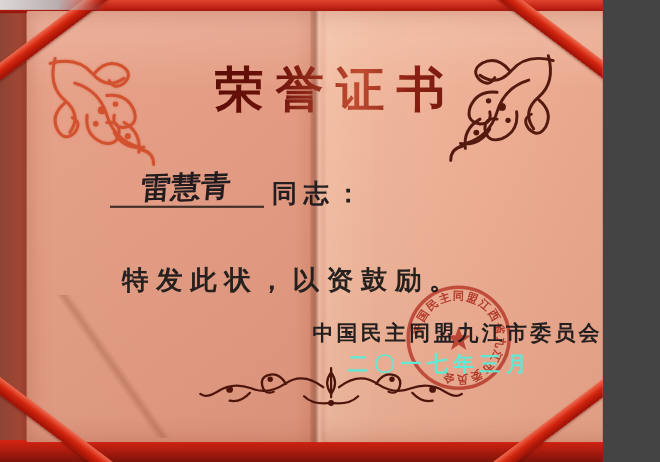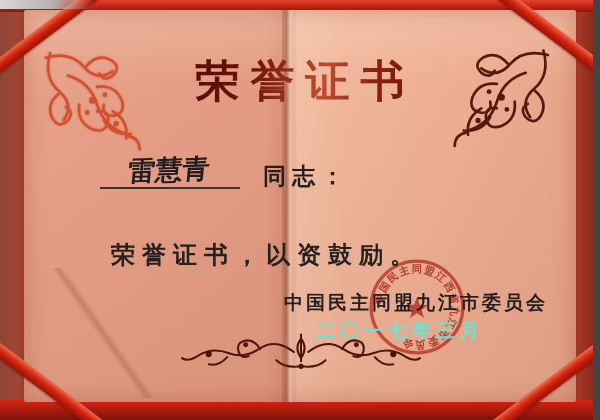--- a/index.html
+++ b/index.html
@@ -1,17 +1,17 @@
 <!DOCTYPE html>
 <html><head>
 <meta charset="utf-8">
 <style>
   html,body{margin:0;padding:0;background:#444;}
   #stage{
-    position:relative;width:593px;height:420px;overflow:hidden;
+    position:relative;width:548px;height:420px;overflow:hidden;
     background:#a63a28;
     font-family:"Liberation Serif","DejaVu Serif",serif;
   }
   
   .cover-top{position:absolute;left:0;top:0;width:600px;height:12px;
     background:linear-gradient(#e0442e,#bf2012 60%,#8e150b);}
   .cover-bottom{position:absolute;left:0;bottom:0;width:600px;height:20px;
     background:linear-gradient(#d62413,#b01c0e 45%,#7c130a);}
   .cover-left{position:absolute;left:0;top:0;width:28px;height:420px;
     background:linear-gradient(to right,#8e4434,#a04634 60%,#93392a);}
@@ -54,21 +54,21 @@
     background:linear-gradient(100deg,#4a0a04 25%,#6e120a 42%,#c14c31 54%,#8a2013 62%,#530d06 80%);
     -webkit-background-clip:text;background-clip:text;color:transparent;
   }
   .name{
     position:absolute;left:100px;top:152px;width:138px;text-align:center;z-index:3;
     font-size:27px;font-weight:bold;color:#231c1e;transform:skewX(-7deg) rotate(-2deg);
   }
   .name-line{position:absolute;left:100px;top:187px;width:140px;z-index:3;
     border-bottom:2px solid #44302b;}
   .salutation{position:absolute;left:247px;top:161px;z-index:3;
-    font-size:23px;font-weight:bold;letter-spacing:6px;color:#241e20;margin-left:16px;}
+    font-size:23px;font-weight:bold;letter-spacing:6px;color:#241e20;}
   .body1{position:absolute;left:157px;top:199px;z-index:3;
     font-size:24px;font-weight:bold;letter-spacing:4px;color:#26201e;}
   .body2{position:absolute;left:111px;top:239px;z-index:3;
     font-size:24px;font-weight:bold;letter-spacing:7px;color:#26201e;}
   .issuer{position:absolute;left:284px;top:290px;z-index:5;
     font-size:19px;font-weight:bold;letter-spacing:3px;color:#241e1f;}
   .date{position:absolute;left:285px;top:318px;width:230px;text-align:center;z-index:5;
     font-size:19px;font-weight:bold;letter-spacing:5px;color:#5eead4;}
   
   .seal{position:absolute;left:366px;top:256px;width:102px;height:102px;z-index:4;
@@ -155,21 +155,21 @@
       </g>
     </svg>
   </div>
 
   <div class="title">荣誉证书</div>
 
   <div class="name">雷慧青</div>
   <div class="name-line"></div>
   <div class="salutation">同志：</div>
 
-  <div class="body2">荣誉证书，以资鼓励。</div>
+  <div class="body2">特发此状，以资鼓励。</div>
 
   <div class="issuer">中国民主同盟九江市委员会</div>
   <div class="date">二〇一七年三月</div>
 
   <div class="seal">
     <svg viewBox="0 0 100 100">
       <circle cx="50" cy="50" r="45" fill="none" stroke="#c4473a" stroke-width="3.2" opacity=".85"></circle>
       <path id="sealarc" d="M16,50 a34,34 0 1,1 68,0 a34,34 0 1,1 -68,0" fill="none"></path>
       <text font-size="10" font-weight="bold" fill="#bf4234" letter-spacing="1.5" font-family="'Liberation Serif','DejaVu Serif',serif">
         <textPath href="#sealarc" startOffset="1%">中国民主同盟江西省九江市委员会</textPath>

